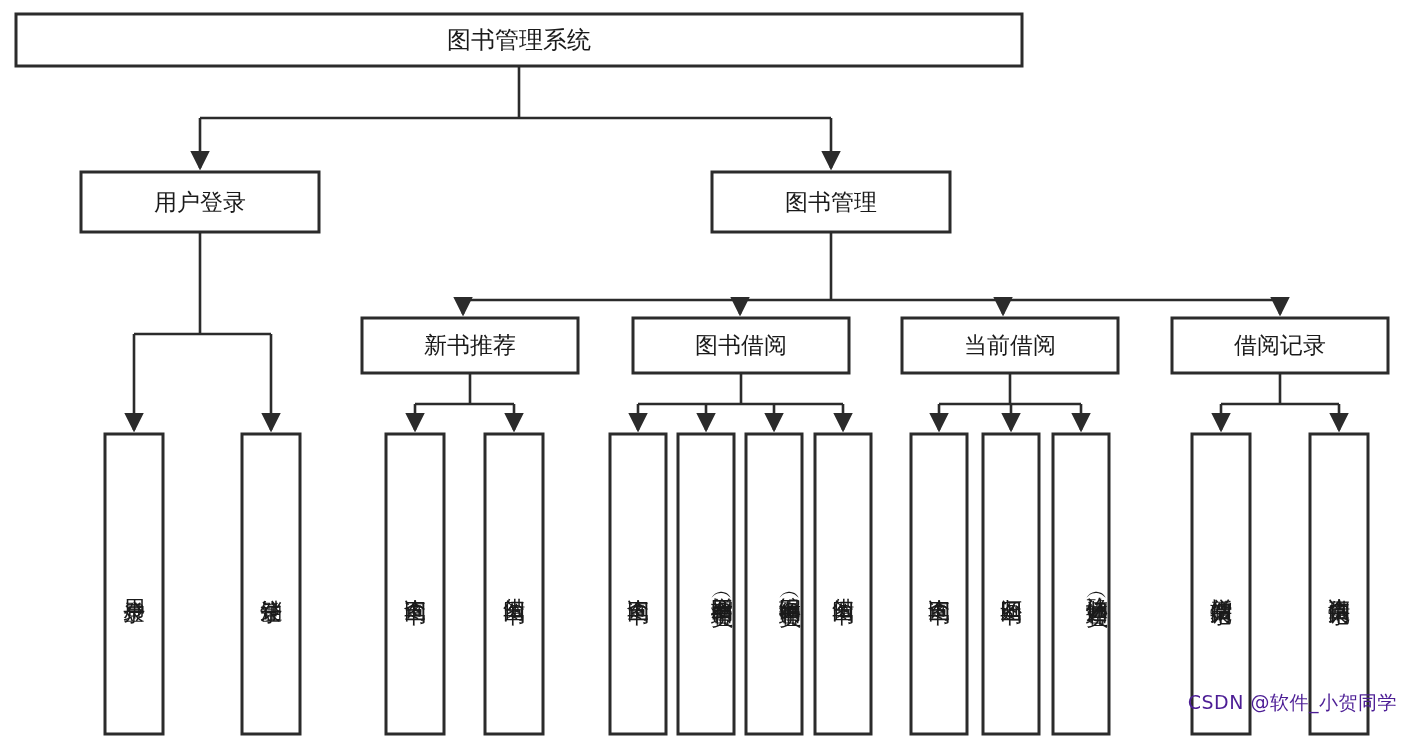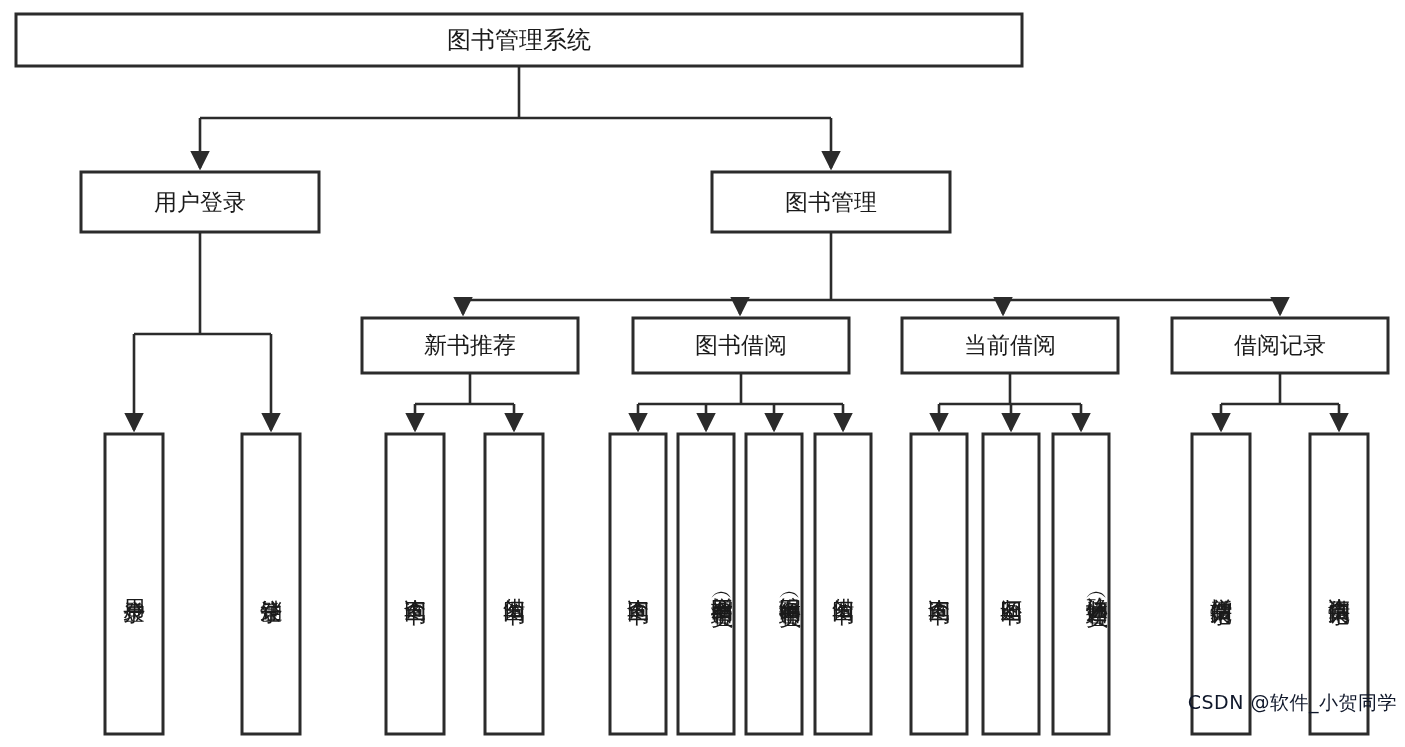--- a/index.html
+++ b/index.html
@@ -70,21 +70,21 @@
   }
   .vlabel.centered {
     align-items: center;
   }
   .watermark {
     position: absolute;
     right: 8px;
     bottom: 6px;
     font-family: "DejaVu Sans", "Liberation Sans", sans-serif;
     font-size: 19px;
-    color: #0f172a;
+    color: #4c1d95;
     white-space: nowrap;
     letter-spacing: 0.5px;
   }
 </style>
 </head>
 <body>
 
 <div id="diagram-root">
 
   <svg class="flow" viewBox="0 0 1405 747">

